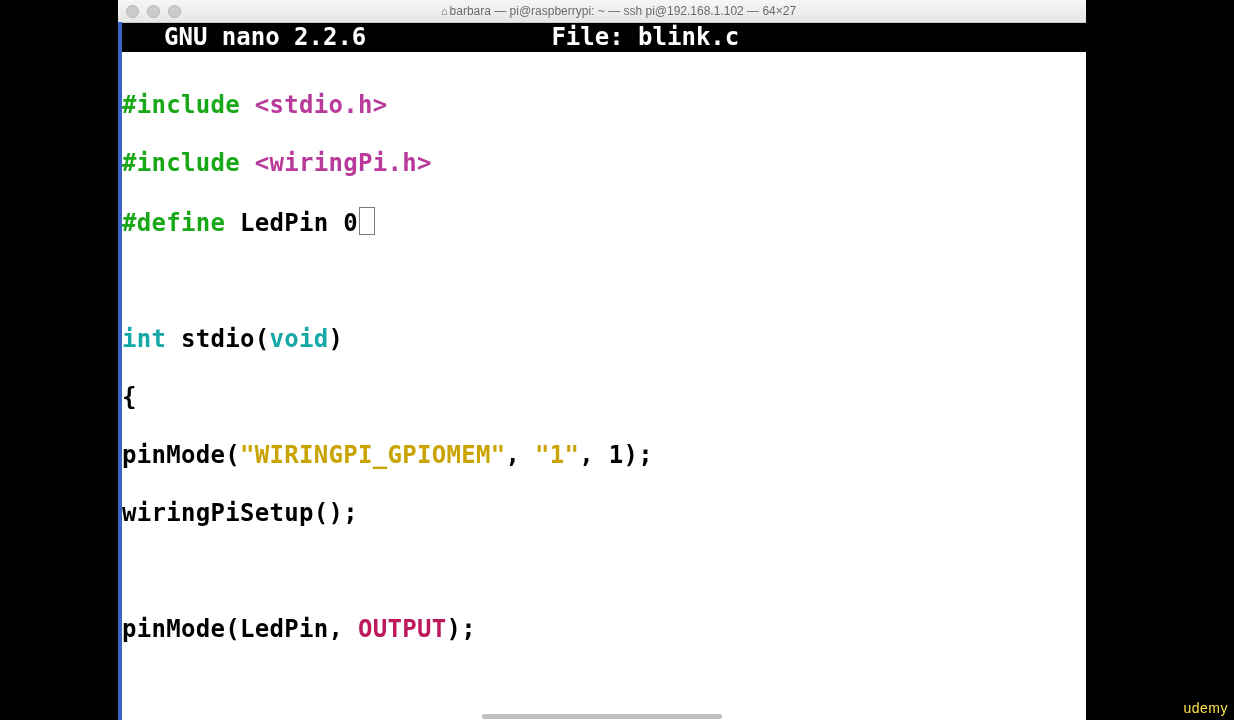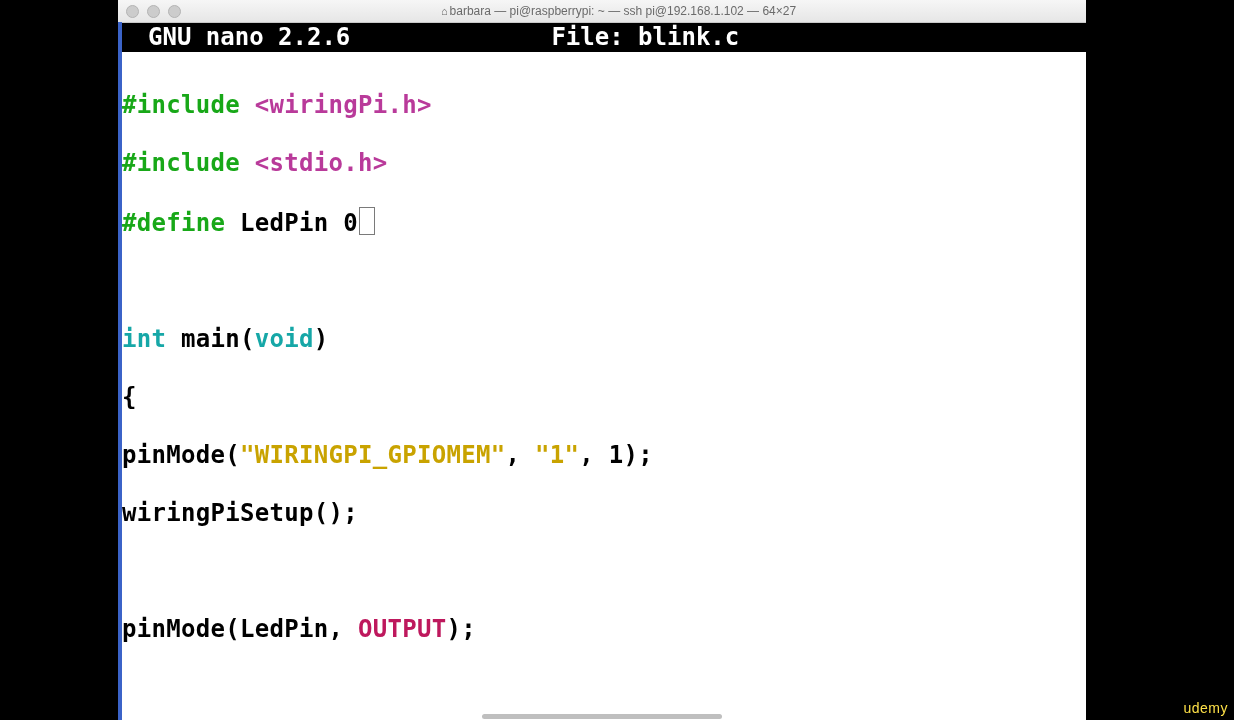--- a/index.html
+++ b/index.html
@@ -57,21 +57,21 @@
     color: #6a6a6a;
   }
   .nano-header {
     background: #000;
     color: #fff;
     font-size: 24px;
     font-weight: bold;
     height: 29px;
     line-height: 29px;
     display: flex;
-    padding: 0 2px;
+    padding: 0 18px;
   }
   .nano-header .left {
     flex: 0 0 auto;
     padding-left: 28px;
   }
   .nano-header .center {
     flex: 1 1 auto;
     text-align: center;
   }
   .nano-header .right {
@@ -147,25 +147,25 @@
 
   <div class="scrollbar-v"></div>
 
   <div class="nano-header">
     <div class="left">GNU nano 2.2.6</div>
     <div class="center">File: blink.c</div>
     <div class="right">Modified</div>
   </div>
 
   <div class="editor">
+<div><span class="kw-green">#include </span><span class="kw-magenta">&lt;stdio.h&gt;</span></div>
 <div><span class="kw-green">#include </span><span class="kw-magenta">&lt;wiringPi.h&gt;</span></div>
-<div><span class="kw-green">#include </span><span class="kw-magenta">&lt;stdio.h&gt;</span></div>
 <div><span class="kw-green">#define</span><span> LedPin 0</span><span class="cursor-box"></span></div>
 <div><span></span>&nbsp;</div>
-<div><span class="kw-teal">int</span><span> main(</span><span class="kw-teal">void</span><span>)</span></div>
+<div><span class="kw-teal">int</span><span> stdio(</span><span class="kw-teal">void</span><span>)</span></div>
 <div><span>{</span></div>
 <div><span>pinMode(</span><span class="kw-yellow">"WIRINGPI_GPIOMEM"</span><span>, </span><span class="kw-yellow">"1"</span><span>, 1);</span></div>
 <div><span>wiringPiSetup();</span></div>
 <div><span></span>&nbsp;</div>
 <div><span>pinMode(LedPin, </span><span class="kw-red">OUTPUT</span><span>);</span></div>
 <div><span></span>&nbsp;</div>
 
 
 
 

